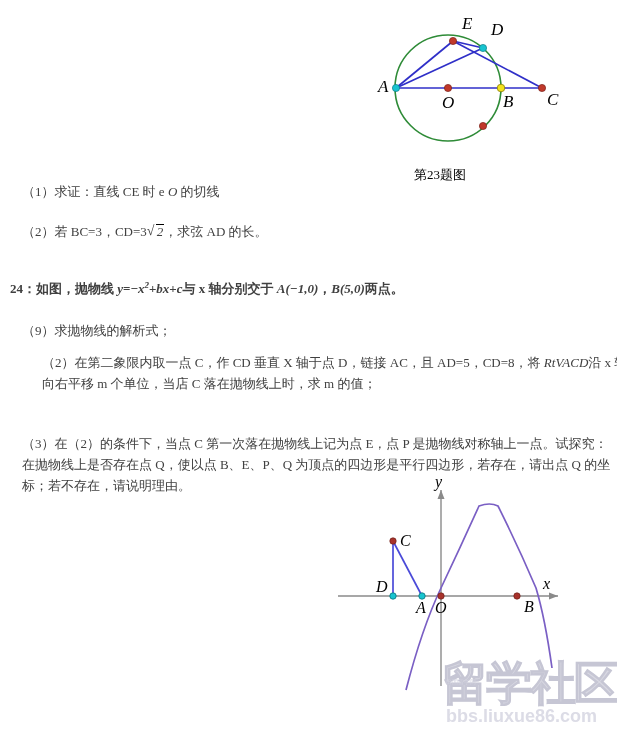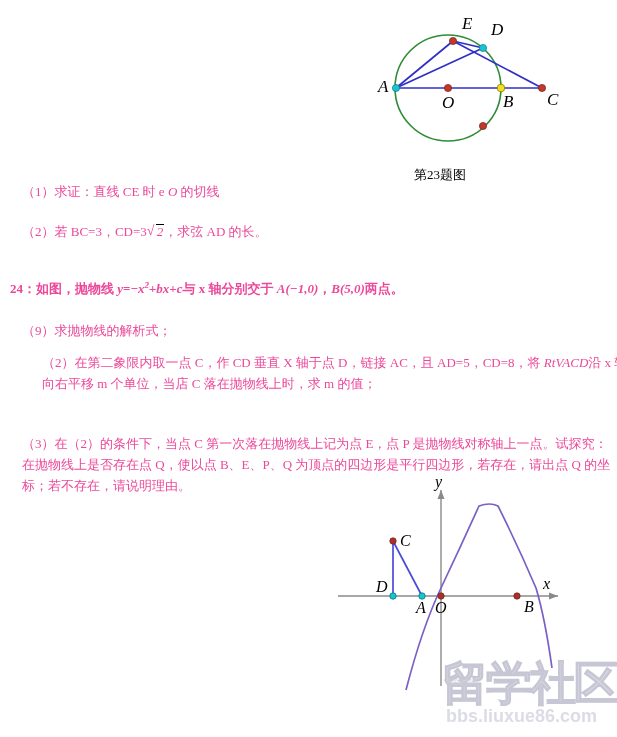--- a/index.html
+++ b/index.html
@@ -35,21 +35,21 @@
     letter-spacing: 0px;
     margin-top: 22px;
   }
 
   
   .para {
     position: absolute;
     font-size: 13px;
     line-height: 21px;
     font-family: "Liberation Serif", "DejaVu Serif", serif;
-    color: #ec4899;
+    color: #404040;
   }
   .p23q1 { left: 22px; top: 181px; }
   .p23q2 { left: 22px; top: 221px; }
   .p24head { left: 10px; top: 275px; font-weight: bold; }
   .p24q1 { left: 22px; top: 320px; }
   .p24q2 { left: 22px; top: 352px; width: 590px; margin-left: 20px; }
   .p24q3 { left: 22px; top: 406px; width: 590px; margin-top: 27px; }
 
   .ital { font-style: italic; font-family: "Liberation Serif", "DejaVu Serif", serif; }
   .mathvar { font-style: italic; }

